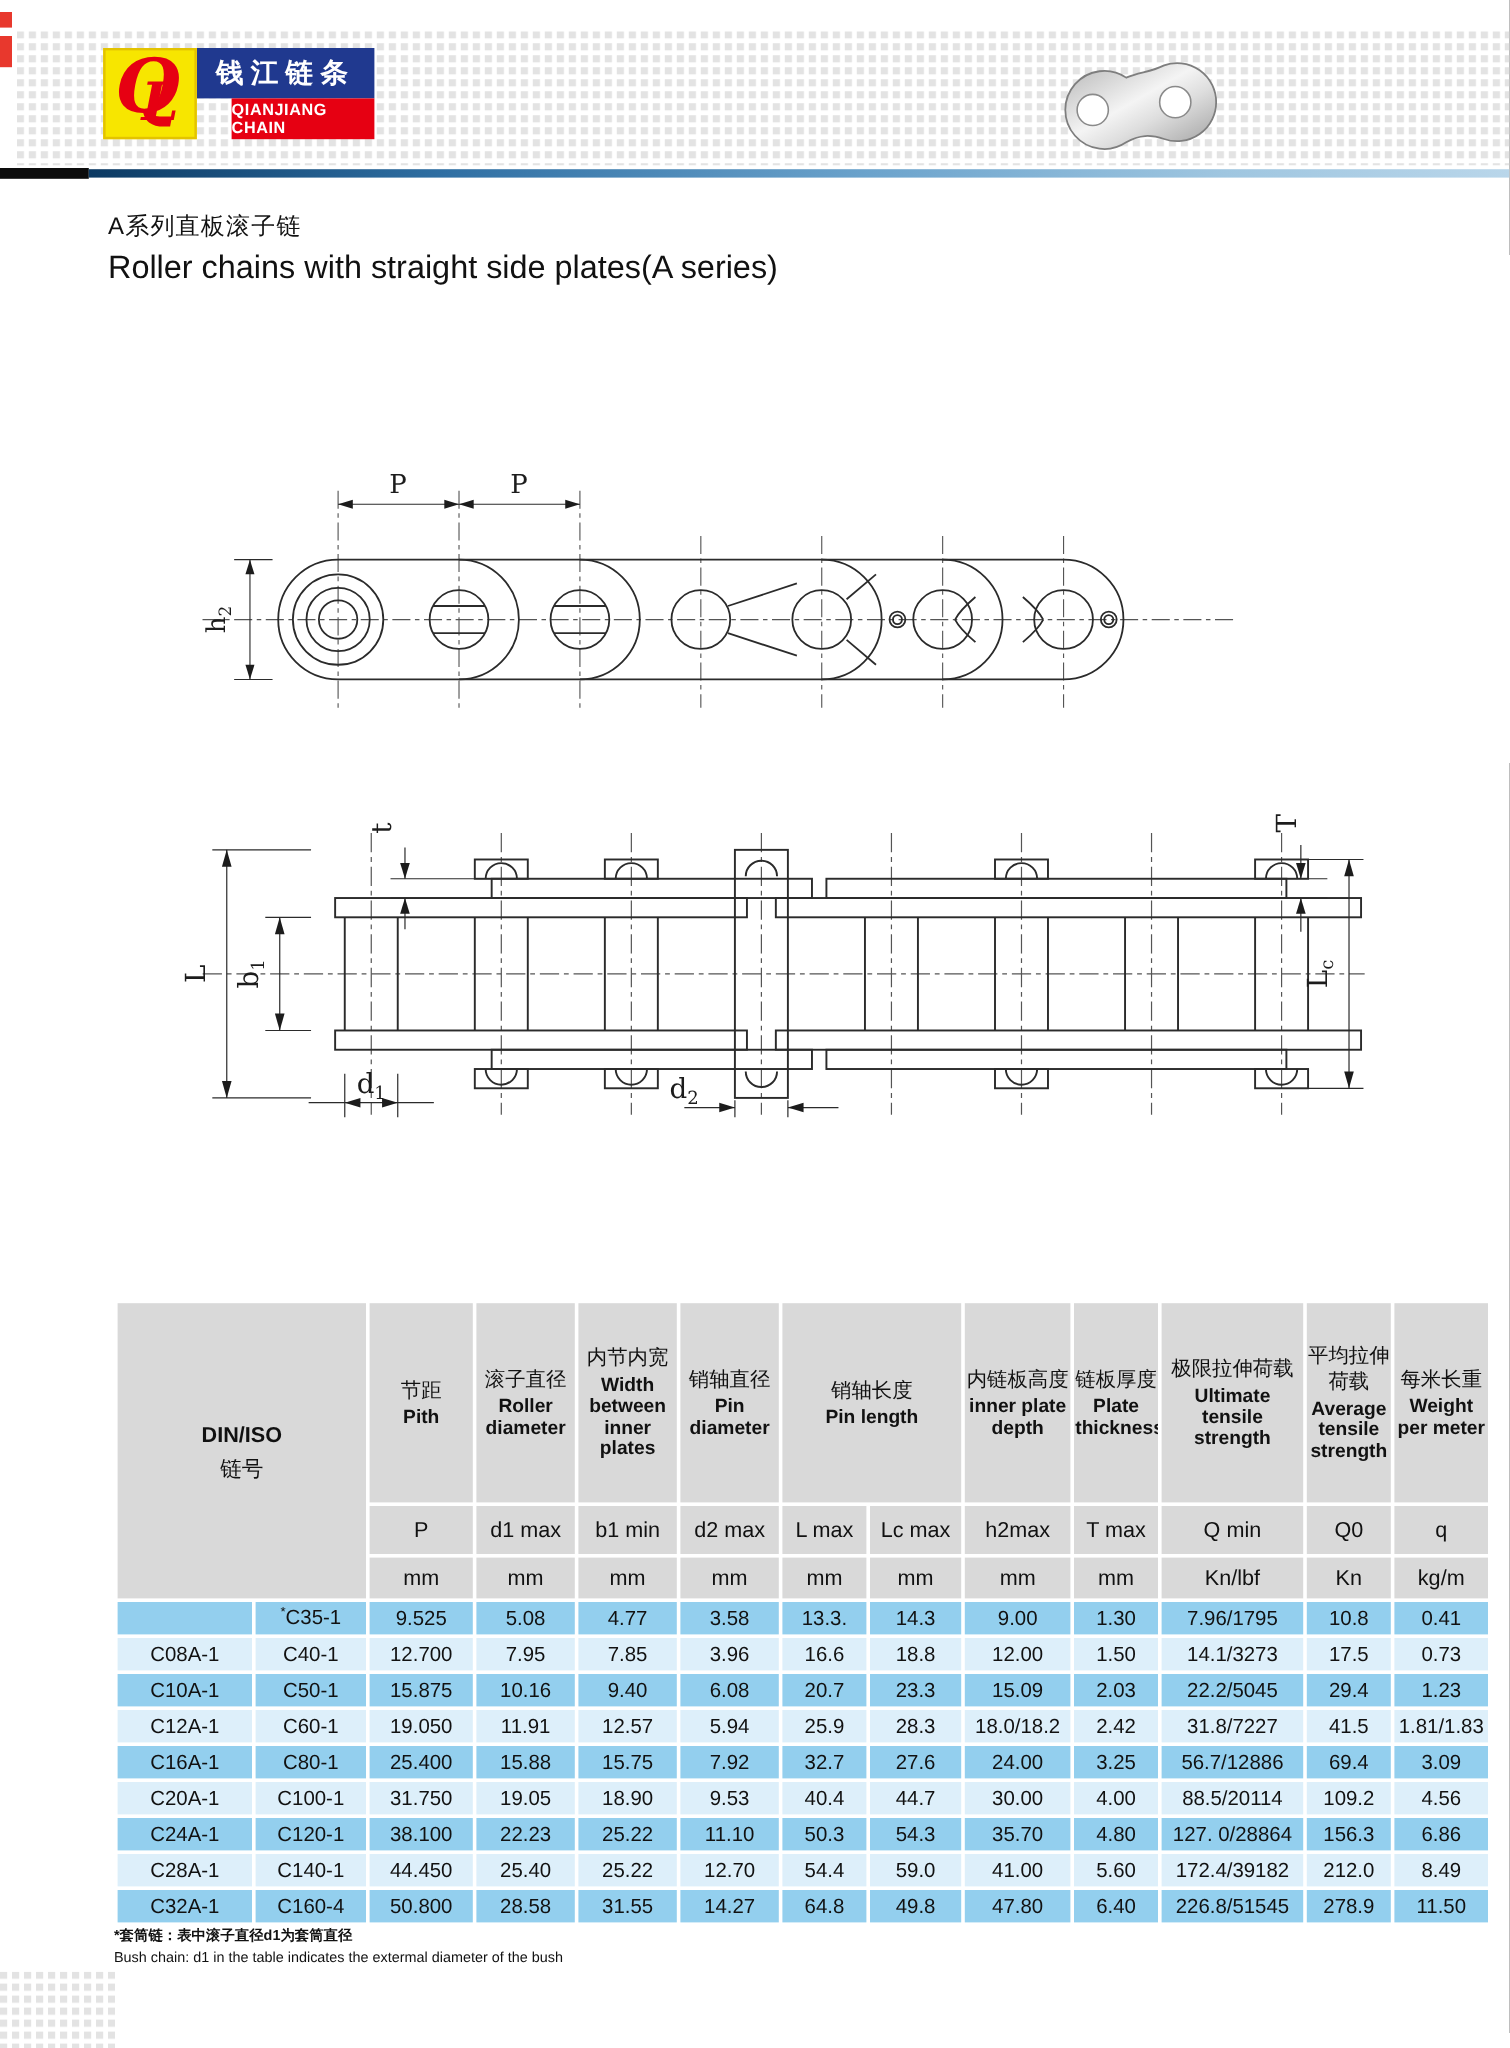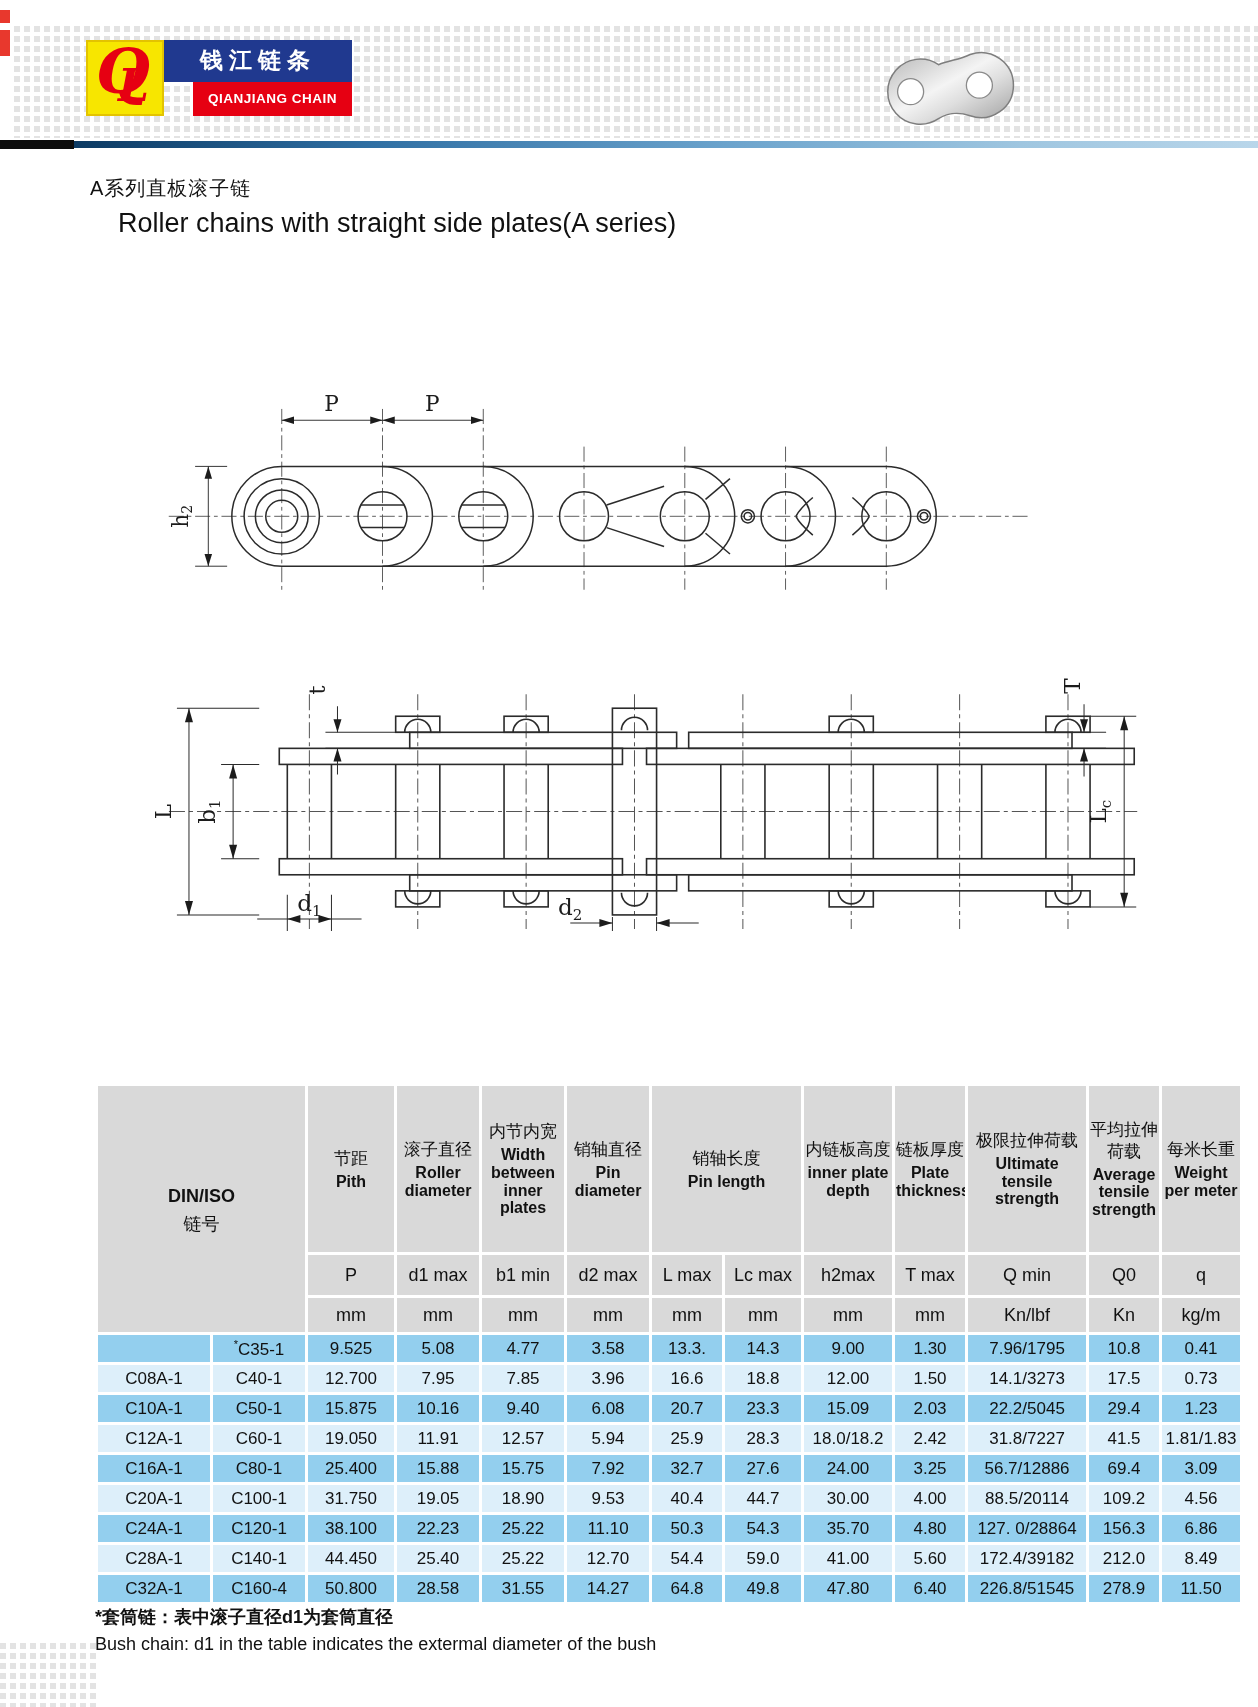--- a/index.html
+++ b/index.html
@@ -23,41 +23,41 @@
     box-sizing:border-box; border:2px solid #e3c300;
   }
   .logo-mono .q {
     position:absolute; left:8px; top:-4px; font-family:"DejaVu Serif",serif;
     font-style:italic; font-weight:bold; font-size:62px; color:var(--brand-red,#e60012); line-height:1.1;
   }
   .logo-mono .l {
     position:absolute; left:30px; top:18px; font-family:"DejaVu Serif",serif;
     font-style:italic; font-weight:bold; font-size:44px; color:var(--brand-red,#e60012);
   }
-  .logo-names { width:188px; height:76px; display:flex; flex-direction:column; }
+  .logo-names { width:148px; height:76px; display:flex; flex-direction:column; }
   .logo-cn {
     flex:1.1; background:var(--brand-blue,#20398f); color:#fff; font-weight:bold;
     font-size:23px; letter-spacing:6px; display:flex; align-items:center; justify-content:center;
   }
   .logo-en {
     flex:0.9; background:var(--brand-red,#e60012); color:#fff; font-weight:bold;
     font-size:13.5px; display:flex; align-items:center; justify-content:center; letter-spacing:0.5px;margin-left:29px;
   }
   .plate-illustration { position:absolute; left:866px; top:42px; }
 
   .divider-bar { position:absolute; left:0; top:140px; width:1258px; height:10px; }
   .divider-black { position:absolute; left:0; top:0; width:74px; height:9px; background:#0c0c0c; }
   .divider-grad {
     position:absolute; left:74px; top:1px; width:1184px; height:7px;
     background:linear-gradient(to right,#0c3a63,#2f6fa3 25%,#6ba3cc 55%,#9fc6e0 80%,#b9d6ea);
   }
 
   
   .title-cn { position:absolute; left:90px; top:175px; font-size:20px; letter-spacing:1px; }
-  .title-en { position:absolute; left:90px; top:208px; font-size:27px;margin-left:28px; }
+  .title-en { position:absolute; left:90px; top:208px; font-size:27px; }
 
   
   .drawing-1 { position:absolute; left:140px; top:392px; }
   .drawing-2 { position:absolute; left:128px; top:646px; }
   .dline { stroke:#2b2b2b; stroke-width:1.6; fill:none; }
   .cline { stroke:#555; stroke-width:1;   fill:none; stroke-dasharray:16 4 4 4; }
   .dimln { stroke:#2b2b2b; stroke-width:1; fill:none; }
   .arrow { fill:#1c1c1c; stroke:none; }
   .dimtext { font-size:23px; }
   .dimsub  { font-size:15px; }
@@ -76,21 +76,21 @@
   th.din-iso .en { font-size:18px; margin-bottom:6px; }
   th.din-iso .cn { font-size:18px; }
   tr.h-sym th  { height:38px; font-size:18px; }
   tr.h-unit th { height:32px; font-size:18px; }
   table.spec tbody td { height:25px; }
   table.spec tbody tr:nth-child(odd)  td { background:var(--row-dark,#93cfee); }
   table.spec tbody tr:nth-child(even) td { background:var(--row-light,#ddeffa); }
   table.spec sup { font-size:11px; vertical-align:super; }
 
   
-  .footnotes { position:absolute; left:95px; top:1604px; font-size:18px; line-height:1.5; }
+  .footnotes { position:absolute; left:95px; top:1604px; font-size:12px; line-height:1.5; }
   .footnote-cn { font-weight:bold; }
 </style>
 </head>
 <body>
 
 <div class="page">
 
   <svg class="dots-header" width="1244" height="112">
     <defs>
       <pattern id="dotpat1" width="10" height="10" patternUnits="userSpaceOnUse">

